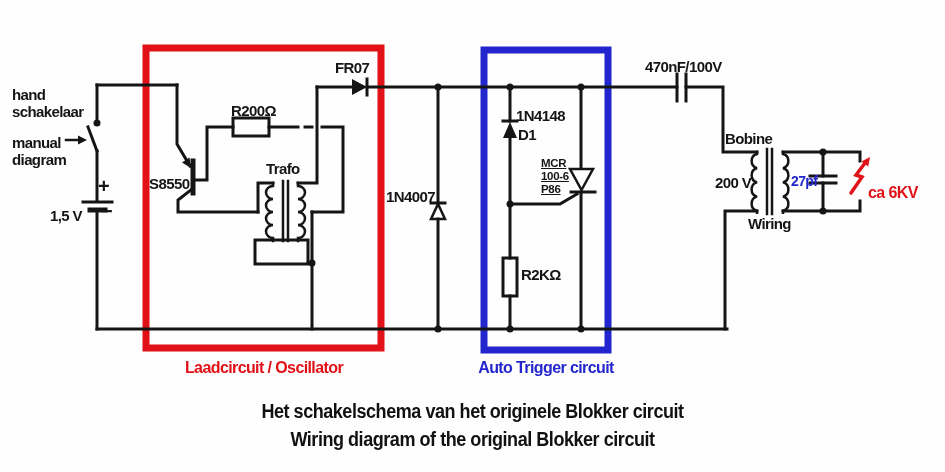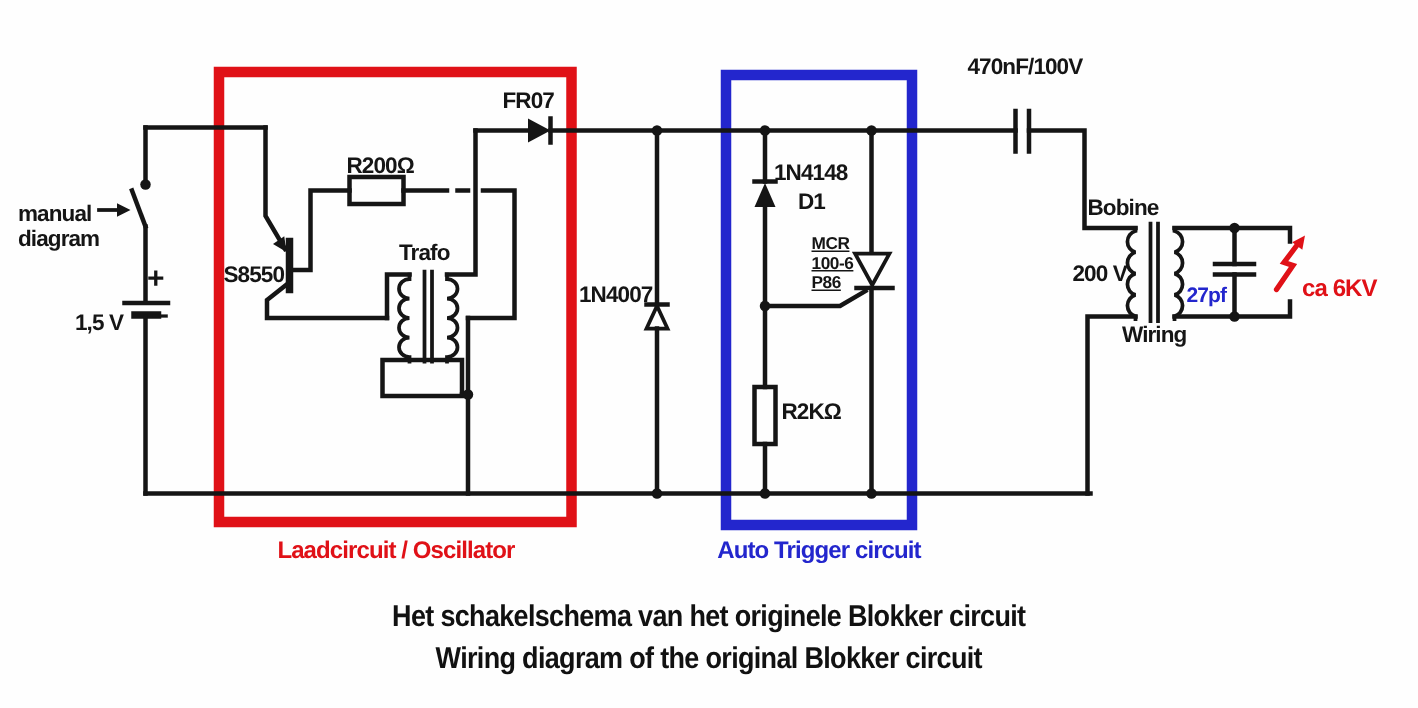--- a/index.html
+++ b/index.html
@@ -131,45 +131,49 @@
       <path class="wire" d="M810,176 H836 M810,183 H836"></path>
       <path class="wire" d="M823,183 V211"></path>
     </g>
 
     <g>
       <path class="bolt" d="M851,193 L862,177 L856,175 L865,163"></path>
       <polygon points="870,157 868.2,166.5 861.5,161.5" fill="var(--red)"></polygon>
     </g>
   </svg>
 
+  <div class="lbl" style="left:12px;top:86px">
+    <div>hand</div>
+    <div>schakelaar</div>
+  </div>
   <div class="lbl" style="left:12px;top:134px">
     <div>manual</div>
     <div>diagram</div>
   </div>
   <div class="lbl" style="left:50px;top:207px">1,5 V</div>
   <div class="lbl big" style="left:98px;top:178px">+</div>
   <div class="lbl big" style="left:101px;top:203px">−</div>
   <div class="lbl" style="left:149px;top:175px">S8550</div>
   <div class="lbl" style="left:231px;top:102px">R200Ω</div>
   <div class="lbl" style="left:266px;top:160px">Trafo</div>
   <div class="lbl" style="left:335px;top:59px">FR07</div>
   <div class="lbl" style="left:386px;top:188px">1N4007</div>
   <div class="lbl" style="left:516px;top:107px">1N4148</div>
-  <div class="lbl" style="left:532px;top:126px">D1</div>
+  <div class="lbl" style="left:518px;top:126px">D1</div>
   <div class="lbl sm" style="left:541px;top:157px">
     <div>MCR</div>
     <div>100-6</div>
     <div>P86</div>
   </div>
   <div class="lbl" style="left:521px;top:266px">R2KΩ</div>
-  <div class="lbl" style="left:645px;top:36px">470nF/100V</div>
+  <div class="lbl" style="left:645px;top:58px">470nF/100V</div>
   <div class="lbl" style="left:725px;top:130px">Bobine</div>
   <div class="lbl" style="left:715px;top:174px">200 V</div>
   <div class="lbl" style="left:748px;top:215px">Wiring</div>
-  <div class="lbl blue" style="left:791px;top:188px;font-size:14px">27pf</div>
+  <div class="lbl blue" style="left:791px;top:173px;font-size:14px">27pf</div>
   <div class="lbl red" style="left:868px;top:184px;font-size:16px">ca 6KV</div>
 
   <div class="lbl blue ctr" style="left:478px;top:359px;width:136px;font-size:16px">Auto Trigger circuit</div>
   <div class="lbl red ctr" style="left:146px;top:359px;width:236px;font-size:16px">Laadcircuit / Oscillator</div>
 
   <div class="title" style="top:399px">Het schakelschema van het originele Blokker circuit</div>
   <div class="title" style="top:427px">Wiring diagram of the original Blokker circuit</div>
 </div>
 
 </body></html>

